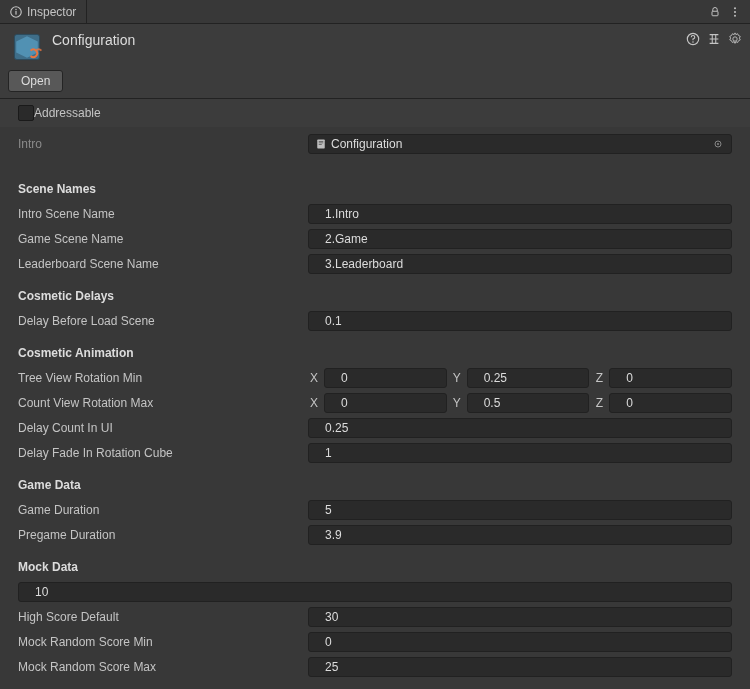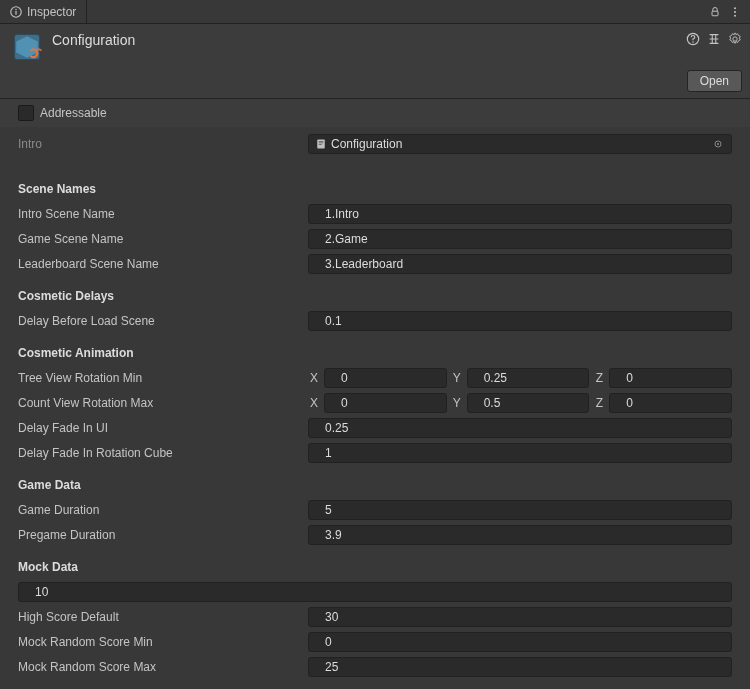--- a/index.html
+++ b/index.html
@@ -55,39 +55,37 @@
   }
   .title-actions {
     margin-left: auto;
     display: flex;
     gap: 7px;
     padding-top: 4px;
   }
   .title-actions .icon-btn svg { fill: #c4c4c4; }
   .open-row {
     display: flex;
-    justify-content: flex-end;
     padding: 4px 8px 6px 8px;
     background: #3c3c3c;
     border-bottom: 1px solid #222;
   }
   .open-btn {
     background: #585858;
     border: 1px solid #242424;
     border-radius: 3px;
     color: #dcdcdc;
     font-size: 12px;
     padding: 3px 12px;
     cursor: pointer;
   }
 
   .checkbox-row {
     display: flex;
     align-items: center;
-    gap: 6px;
     padding: 6px 18px;
     background: #3c3c3c;
   }
   .chk {
     width: 16px;
     height: 16px;
     background: #2a2a2a;
     border: 1px solid #1a1a1a;
     border-radius: 2px;
     cursor: pointer;
@@ -305,21 +303,21 @@
     <div class="vec3">
       <span class="vlabel">X</span>
       <span class="vfield"><input class="tf" value="0" style=""></span>
       <span class="vlabel">Y</span>
       <span class="vfield"><input class="tf" value="0.5" style=""></span>
       <span class="vlabel">Z</span>
       <span class="vfield"><input class="tf" value="0" style=""></span>
     </div>
   </div>
   <div class="row">
-    <div class="label">Delay Fade In UI</div>
+    <div class="label">Delay Count In UI</div>
     <div class="field-single"><input class="tf" value="0.25" style=""></div>
   </div>
   <div class="row">
     <div class="label">Delay Fade In Rotation Cube</div>
     <div class="field-single"><input class="tf" value="1" style=""></div>
   </div>
 
   <div class="row section-head">
       <div class="label label-bold">Game Data</div>
     </div>

